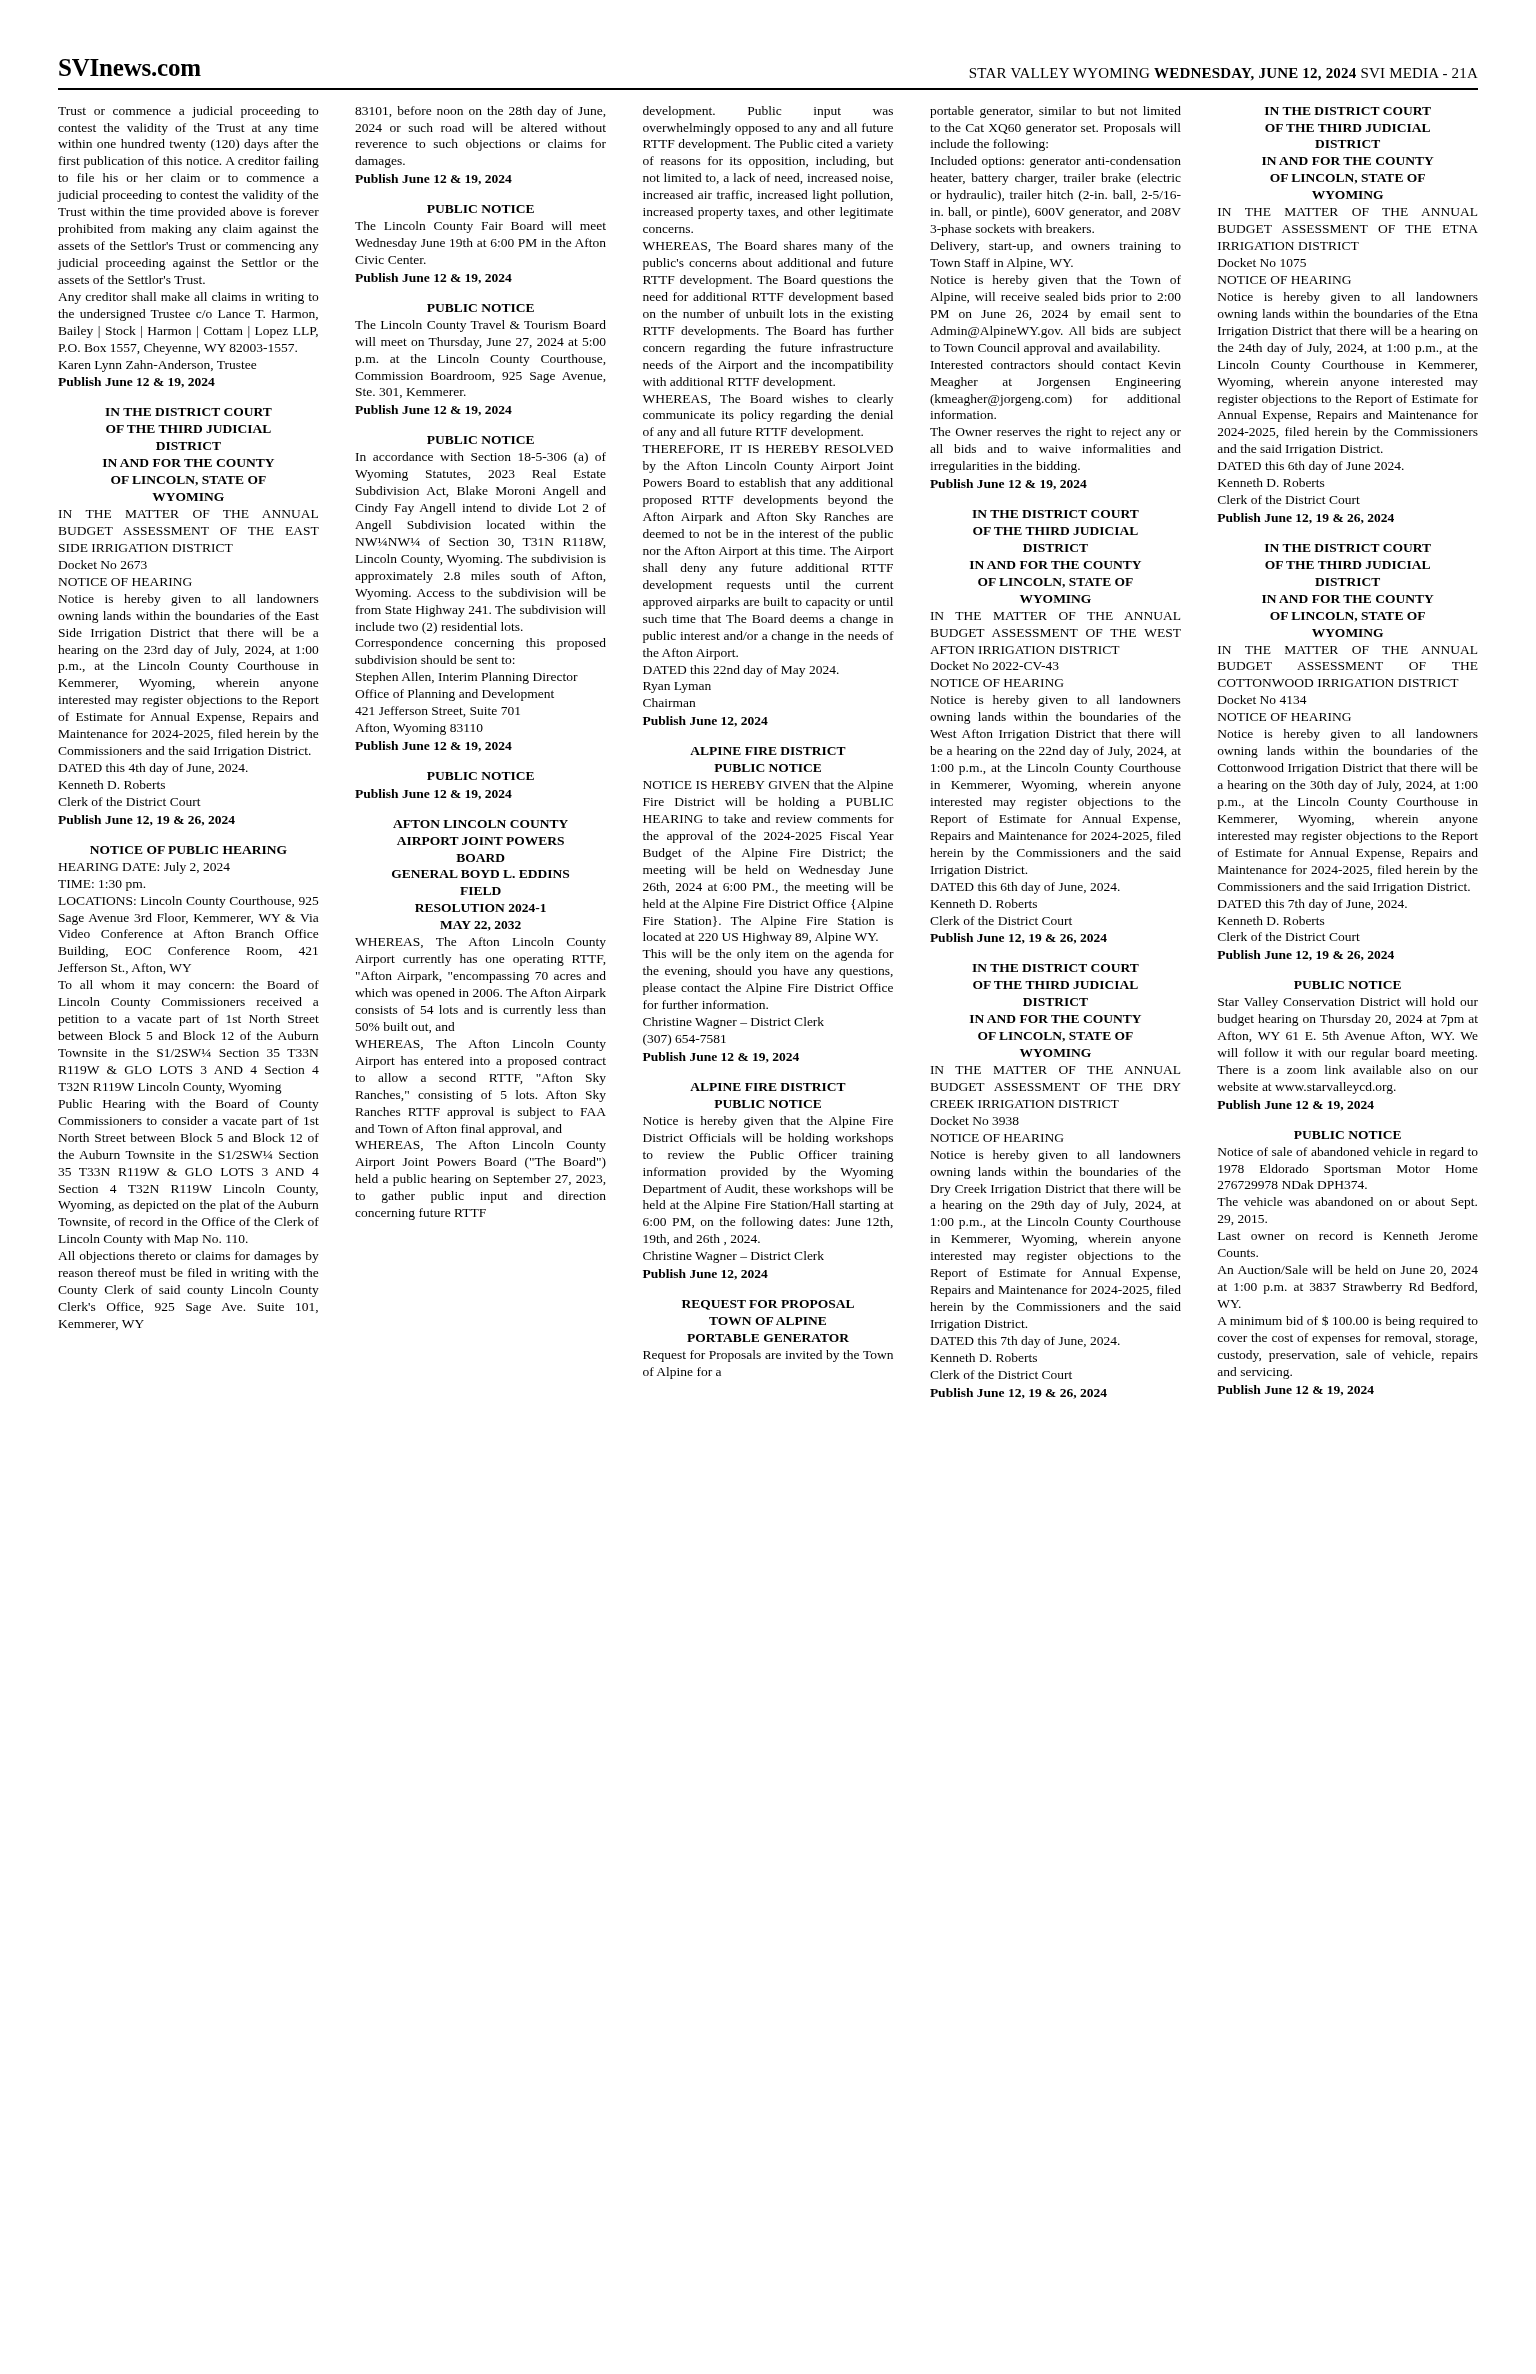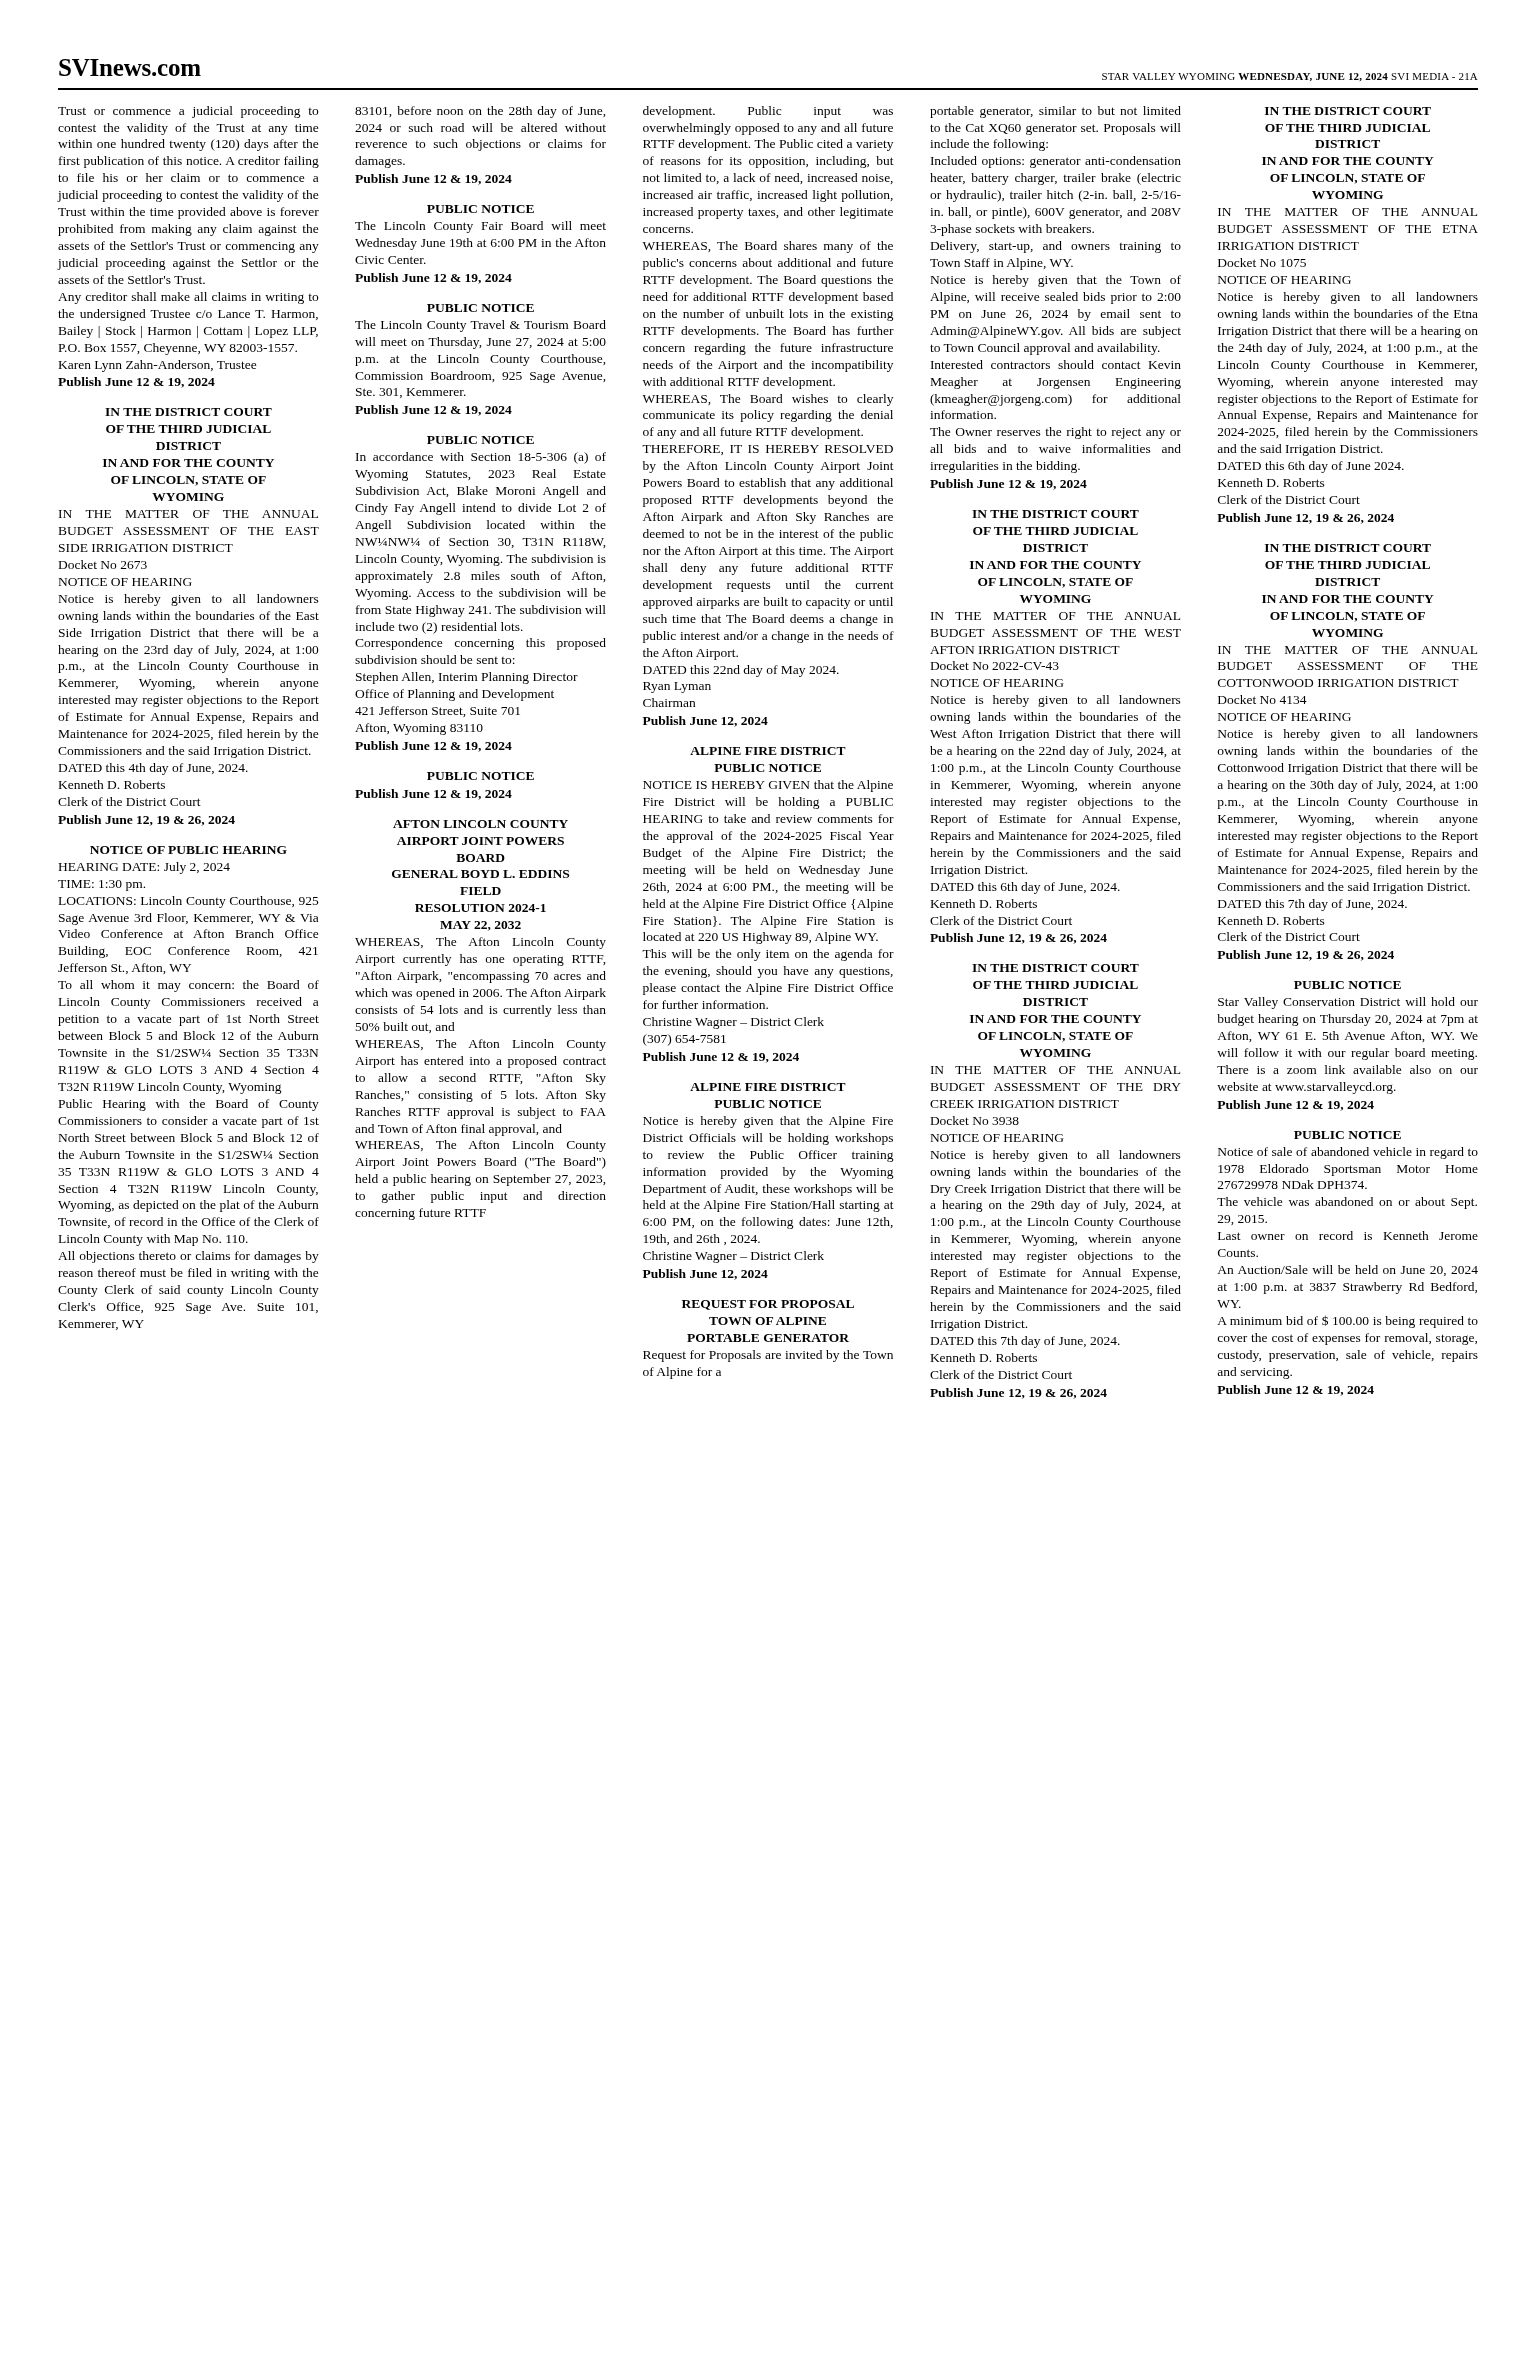--- a/index.html
+++ b/index.html
@@ -30,21 +30,21 @@
     margin-bottom: 13px;
   }
   .masthead-left {
     font-family: "Liberation Serif", serif;
     font-weight: bold;
     font-size: 25px;
     letter-spacing: -0.2px;
   }
   .masthead-right {
     font-family: "Liberation Serif", serif;
-    font-size: 11px;
+    font-size: 15px;
     letter-spacing: 0.2px;
   }
   .masthead-right .bold { font-weight: bold; }
 
   
   .columns {
     display: flex;
     gap: 16px;
     height: 2208px;
   }

